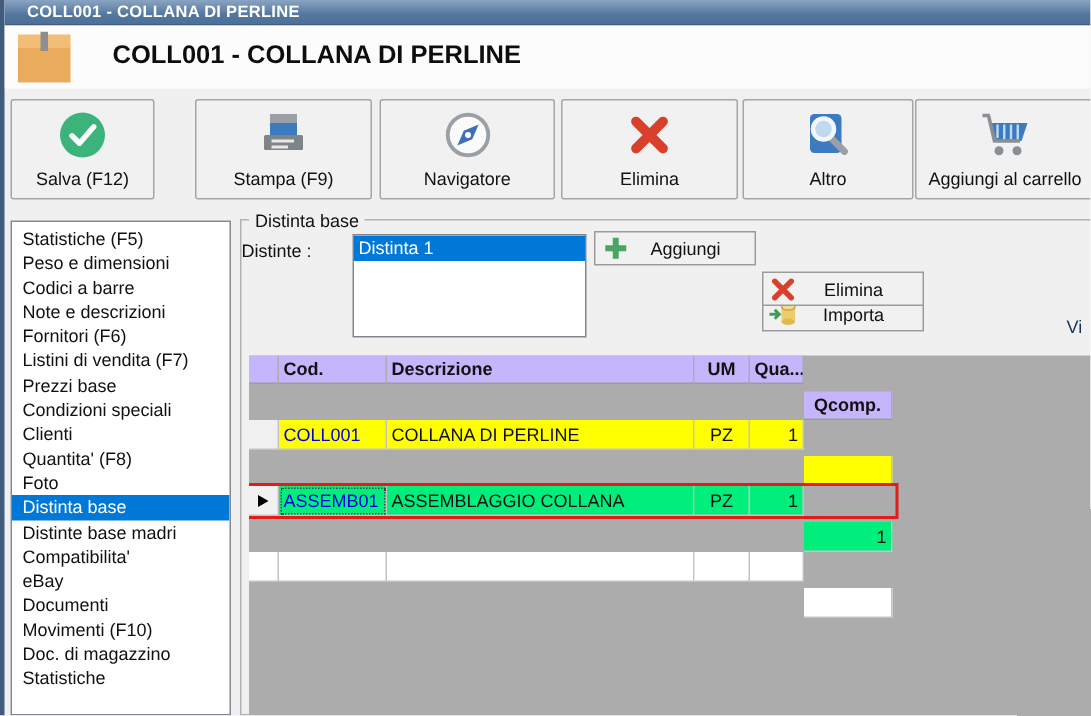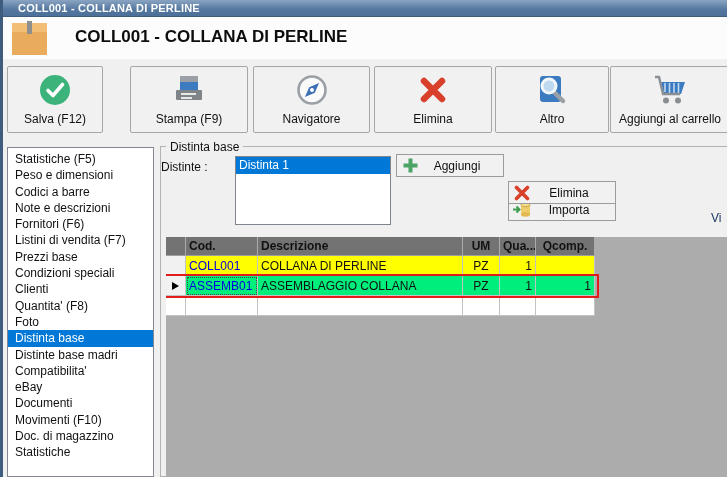--- a/index.html
+++ b/index.html
@@ -88,28 +88,28 @@
     left:163px; top:237px; width:564px; height:240px;
     background:#ACACAC; overflow:hidden;
   }
   .grid{ position:absolute; left:0; top:0; width:430px; }
   .grow{ display:flex; }
   .gcell{
     border-right:1px solid #C3C3C3; border-bottom:1px solid #C3C3C3;
     font-size:12px; line-height:19px; overflow:hidden; white-space:nowrap;
     padding:0 3px; color:#111;
   }
-  .grow.hdr .gcell{ height:19px; background:#737373; font-weight:bold; border-right-color:#ABABAB; border-bottom-color:#9D9D9D; }
+  .grow.hdr .gcell{ height:19px; background:#c4b5fd; font-weight:bold; border-right-color:#ABABAB; border-bottom-color:#9D9D9D; }
   .grow.data .gcell{ height:20px; line-height:20px; }
   .c0{ width:20px; padding:0; }
   .c1{ width:72px; }
   .c2{ width:205px; }
   .c3{ width:37px; text-align:center; }
   .c4{ width:36px; text-align:right; }
-  .c5{ width:59px; text-align:right; }
+  .c5{ width:59px; text-align:right;margin-top:24px; }
   .grow.hdr .c3, .grow.hdr .c4, .grow.hdr .c5{ text-align:center; }
   .sel-cell{ background:#F1F1F1; display:flex; align-items:center; justify-content:center; }
   .row-yellow .gcell{ background:#FFFF00; }
   .row-green .gcell{ background:#00EF7C; }
   .row-yellow .sel-cell, .row-green .sel-cell{ background:#F1F1F1; }
   .row-empty .gcell{ background:#fff; }
   .cod-text{ color:#0000E0; }
   .focus-cell{ outline:1px dotted #444; outline-offset:-2px; }
   .row-green{ position:relative; }
   .red-outline{

